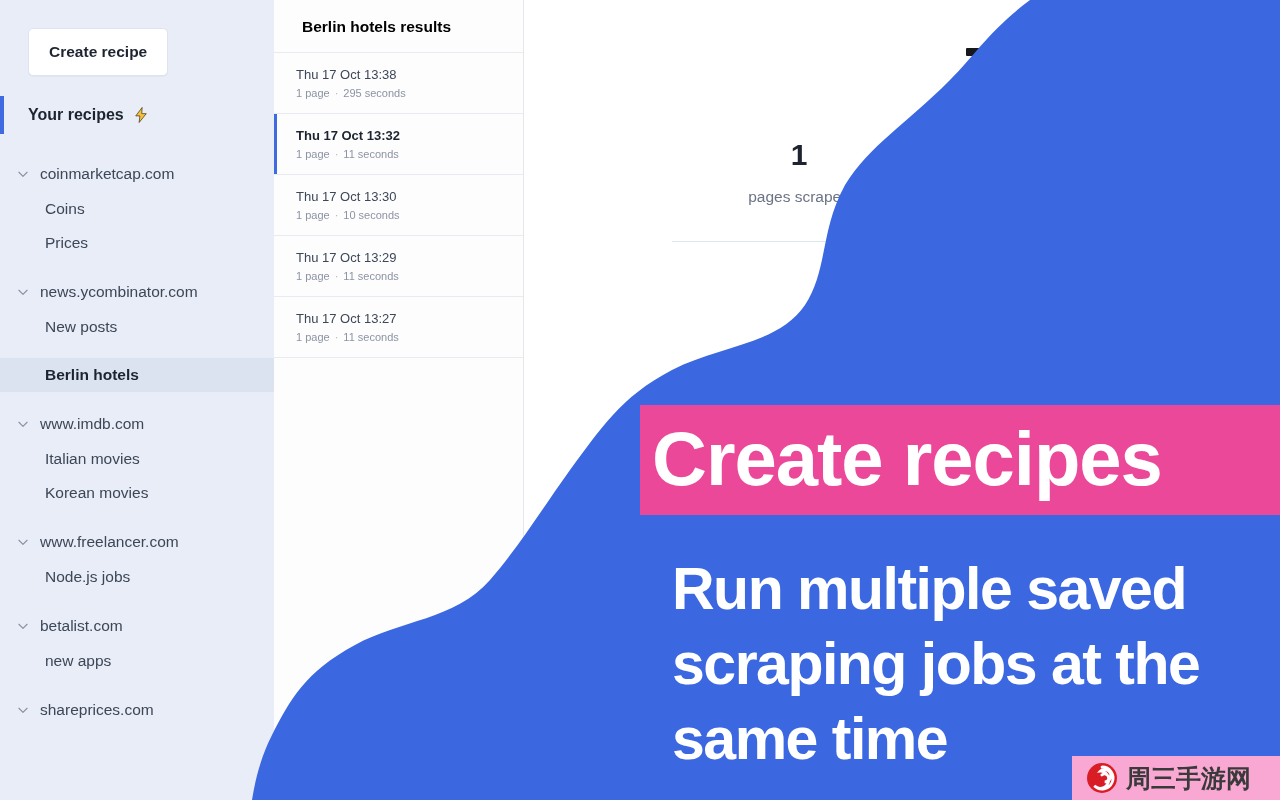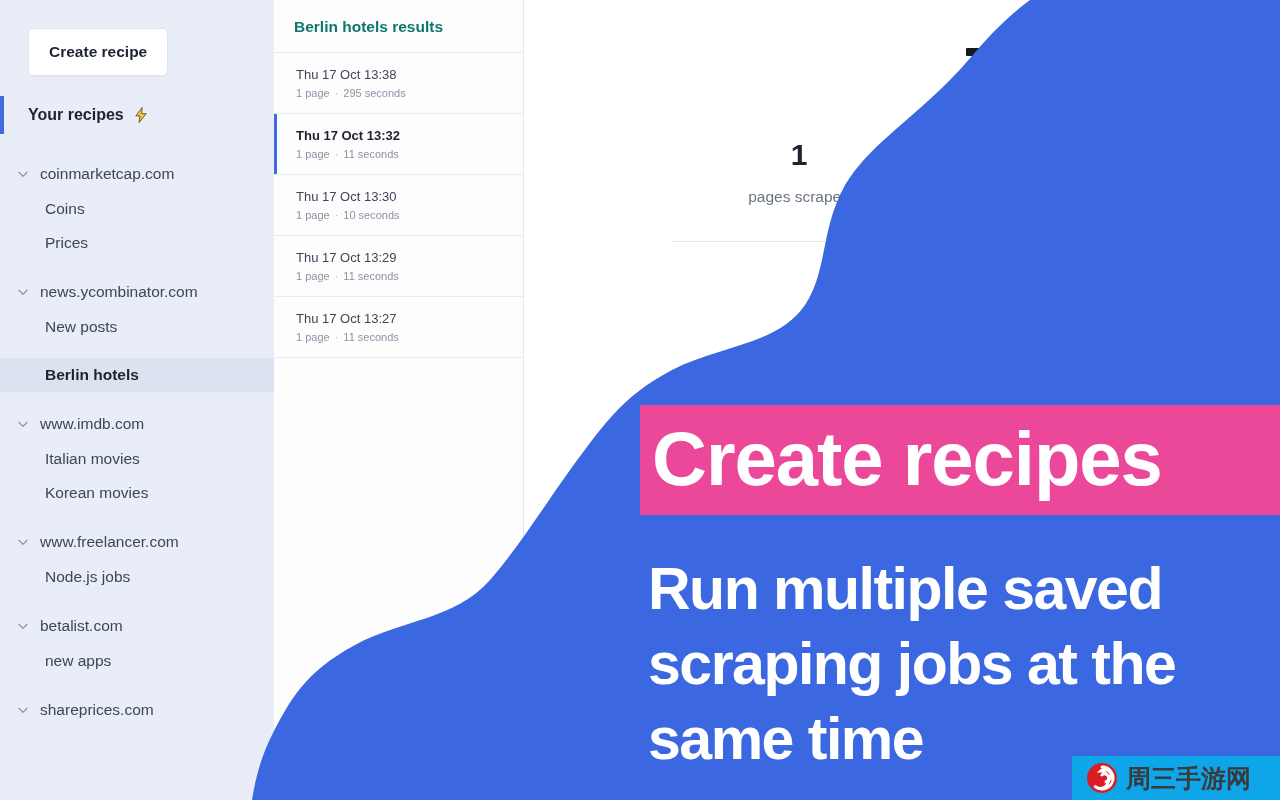--- a/index.html
+++ b/index.html
@@ -69,24 +69,24 @@
 
   
   #results {
     position:absolute; left:274px; top:0;
     width:250px; height:800px;
     background:#fdfdfe;
     border-right:1px solid #e4e7ee;
     z-index:3;
   }
   .results-header {
-    padding:18px 0 16px 20px;
+    padding:18px 0 16px 28px;
     font-size:15.5px;
     font-weight:bold;
-    color:#0f766e;
+    color:#000000;
     border-bottom:1px solid #e8ebf1;
   }
   .result-item {
     position:relative;
     padding:14px 0 14px 22px;
     border-bottom:1px solid #e8ebf1;
     cursor:pointer;
   }
   .result-item.active::before {
     content:""; position:absolute; left:0; top:0; bottom:0;
@@ -149,27 +149,28 @@
     letter-spacing:-1px;
     white-space:nowrap;
   }
   .promo-sub-wrap { left:648px; top:552px; width:600px; }
   .promo-sub {
     font-size:59px;
     font-weight:bold;
     color:#ffffff;
     line-height:1.27;
     letter-spacing:-1.5px;
+    margin-left:24px;
   }
 
   
   #watermark {
     position:absolute; right:0; bottom:0;
     width:208px; height:44px;
-    background:#0ea5e9;
+    background:#f9a8d4;
     display:flex; align-items:center; gap:8px;
     padding-left:14px;
     z-index:10;
     text-align:center;
   }
   .wm-logo { width:32px; height:32px; flex:0 0 32px; }
   .wm-text {
     font-size:25px; font-weight:bold; color:#3a3a3a;
     letter-spacing:0px; line-height:1;
   }

